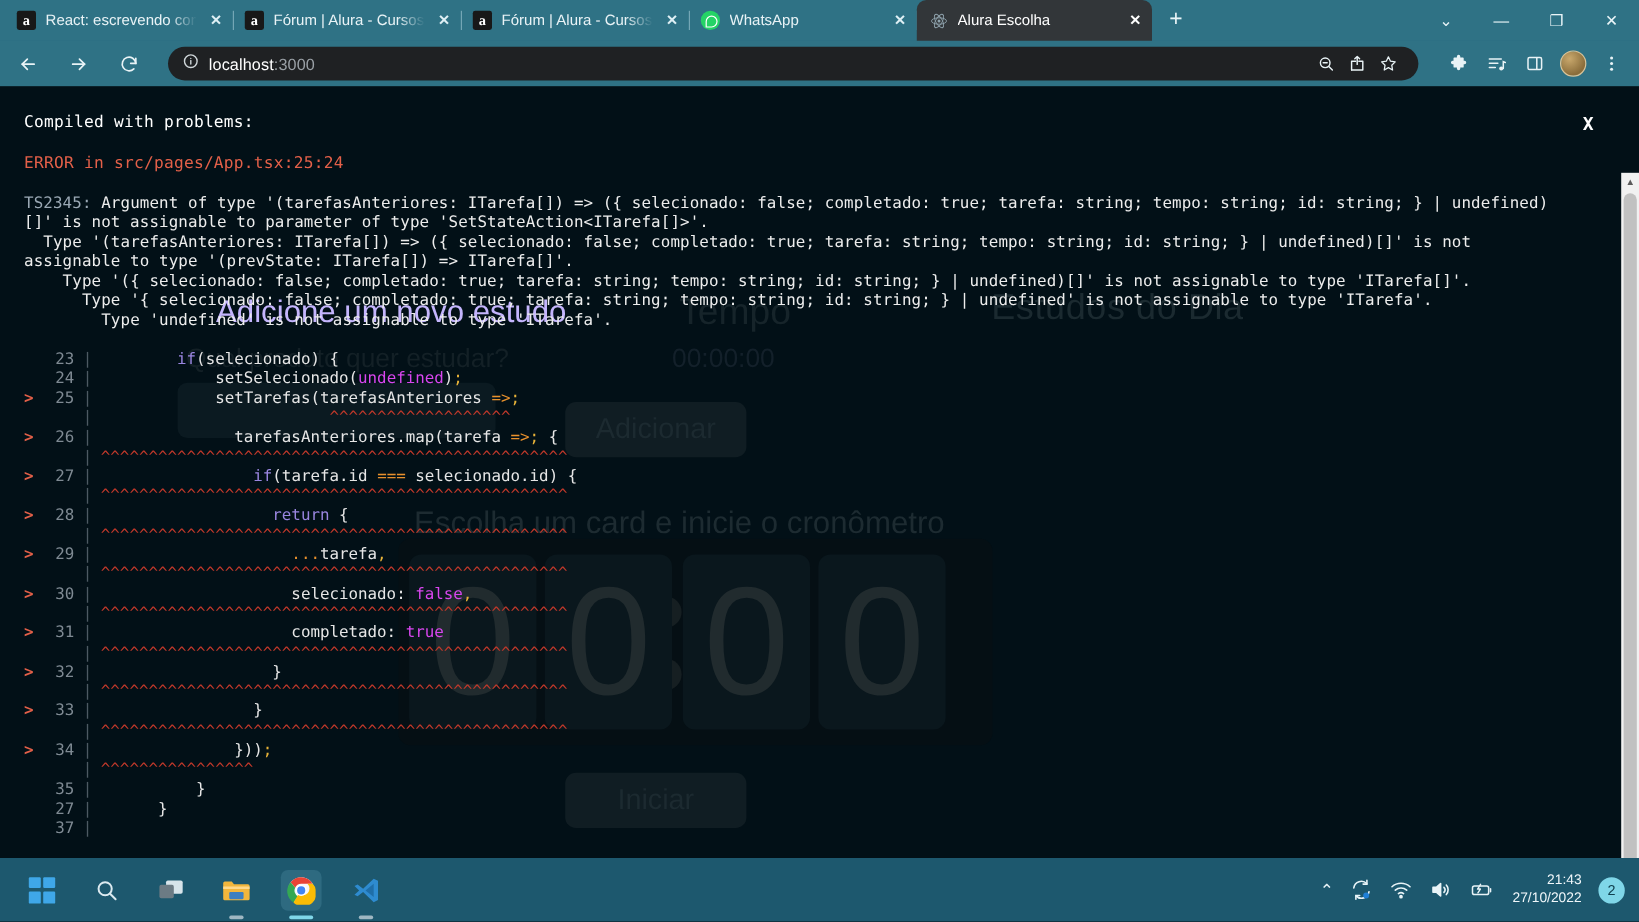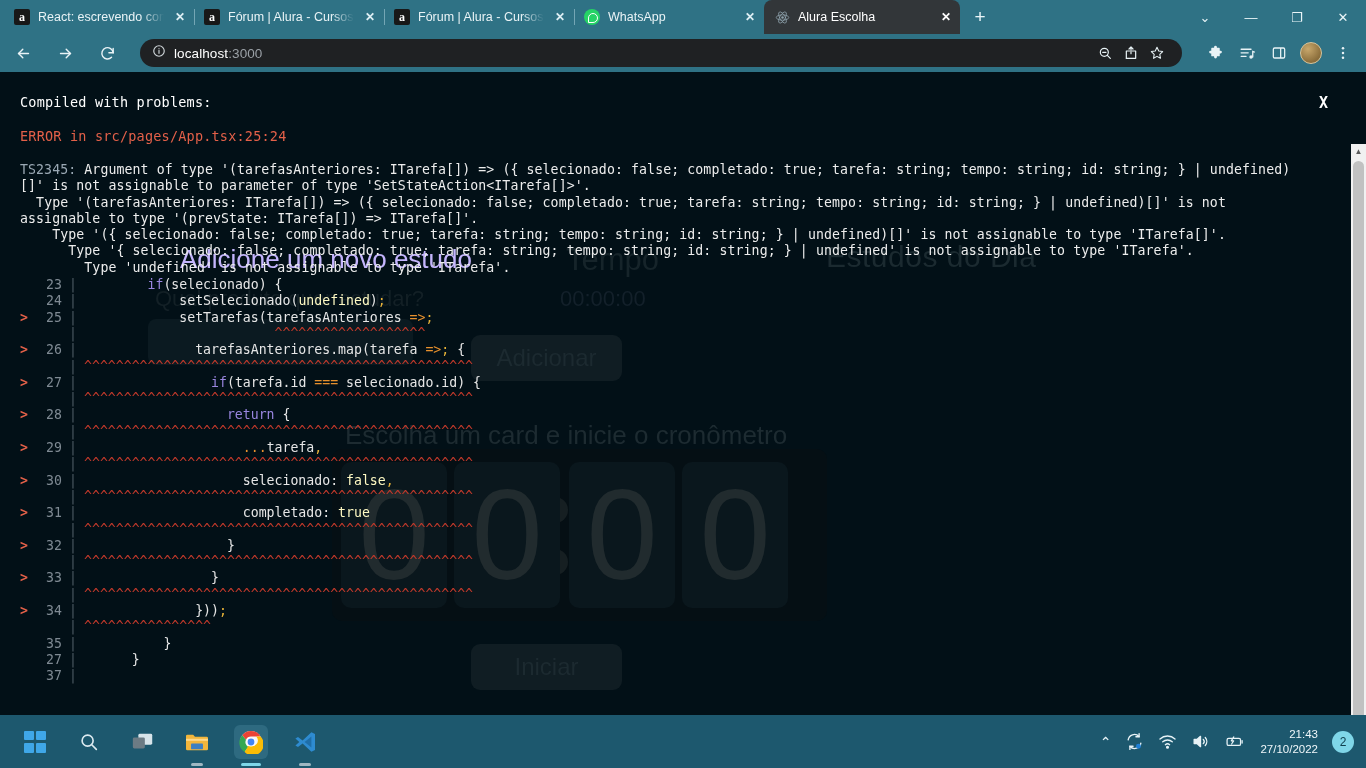--- a/index.html
+++ b/index.html
@@ -74,30 +74,30 @@
   .overlay { position:absolute; inset:0; background:#000; color:#fff;
              font-family:"DejaVu Sans Mono","Liberation Mono",monospace; }
   .ov-inner { position:relative; padding:22px 20px 0 20px; }
   .ov-close { position:absolute; right:38px; top:22px; font-size:15px; font-weight:bold; color:#fff; }
   .ov-head { font-size:13.5px; color:#ffffff; letter-spacing:.2px; }
   .ov-err { font-size:13.5px; color:#e36049; margin-top:18px; letter-spacing:.2px; }
   .ov-msg { margin-top:18px; font-size:13.2px; line-height:16.3px; white-space:pre-wrap; color:#ededed; letter-spacing:.1px;
             max-width:1290px; }
   .ov-msg .code { color:#9aa8b4; }
 
-  .frame { margin-top:1px; font-size:13.2px; line-height:16.3px; }
+  .frame { margin-top:16px; font-size:13.2px; line-height:16.3px; }
   .fr-row { display:flex; align-items:flex-start; height:16.3px; }
   .fr-mark { width:16px; flex:none; color:#e36049; font-weight:bold; text-align:left; }
   .fr-num { width:26px; flex:none; color:#7f8a93; text-align:right; }
   .fr-bar { width:22px; flex:none; color:#4d5a63; text-align:center; }
   .fr-code { white-space:pre; color:#e6e6e6; }
   .fr-sq { white-space:pre; color:#c0392b; }
   .kw { color:#9a86e0; }
   .op { color:#e8912d; }
-  .bl { color:#fef9c3; }
+  .bl { color:#d946ef; }
   .pn { color:#e8b339; }
 
   
   .sbar { position:absolute; right:0; top:72px; width:15px; height:643px; background:#f1f1f1; }
   .sb-up, .sb-dn { width:15px; height:15px; display:flex; align-items:center; justify-content:center; color:#5a5a5a; font-size:8px; }
   .sb-thumb { position:absolute; left:2px; top:17px; width:11px; height:600px; background:#c1c1c1; border-radius:6px; }
 
   
   .taskbar { position:absolute; left:0; top:715px; width:1366px; height:53px; background:#1d586e; display:flex; align-items:center; }
   .tb-center { position:absolute; left:0; width:100%; display:flex; justify-content:flex-start; align-items:center; gap:20px; padding-left:18px; }

